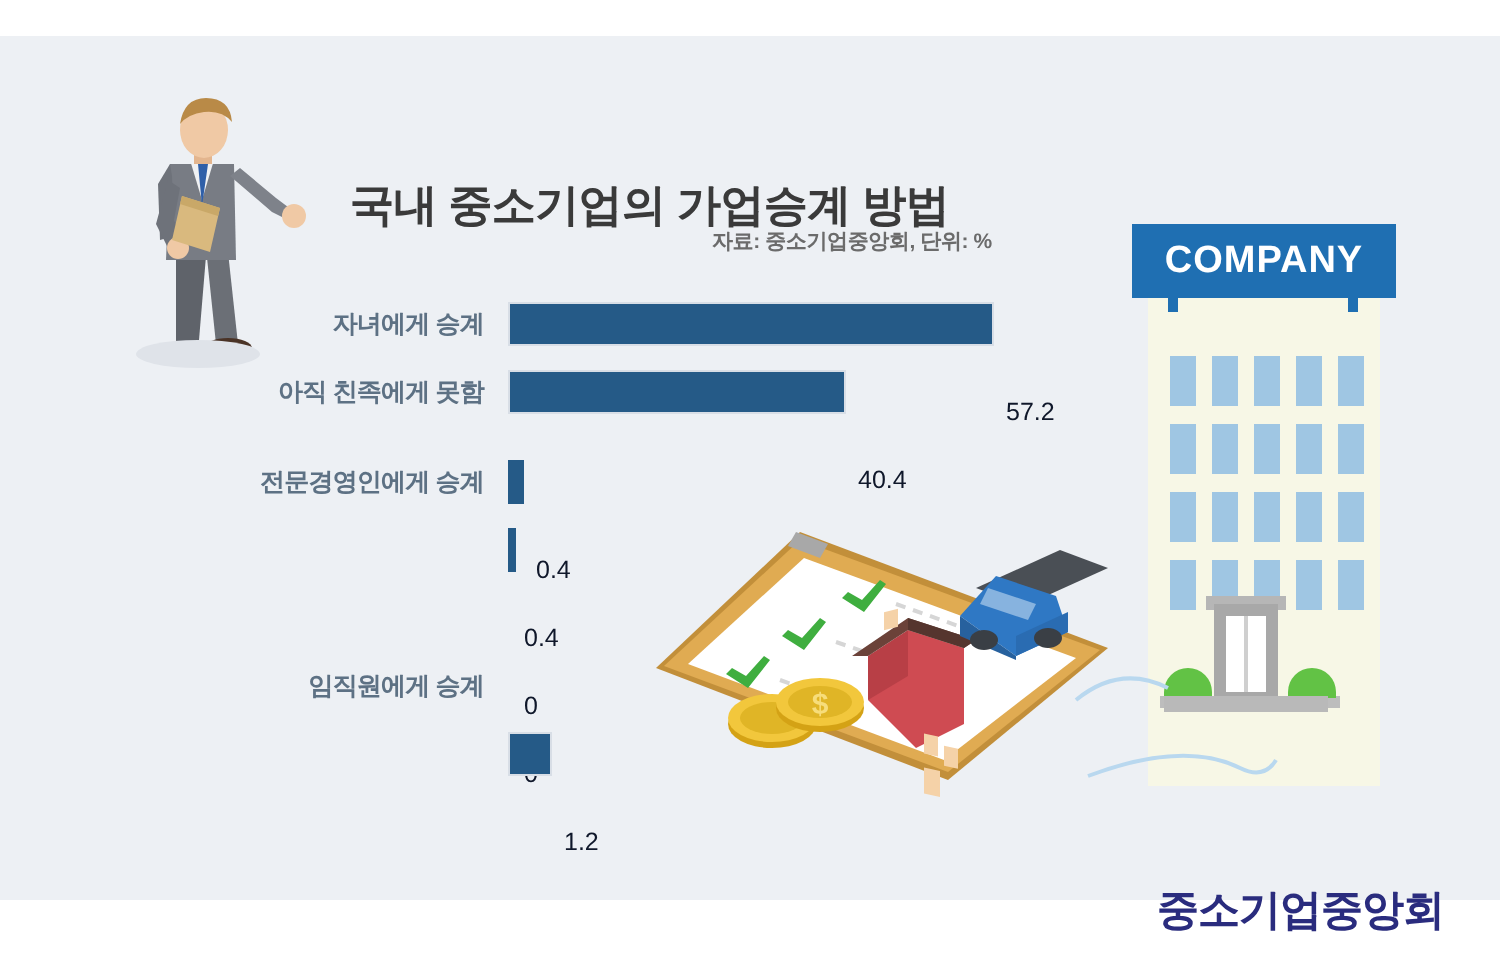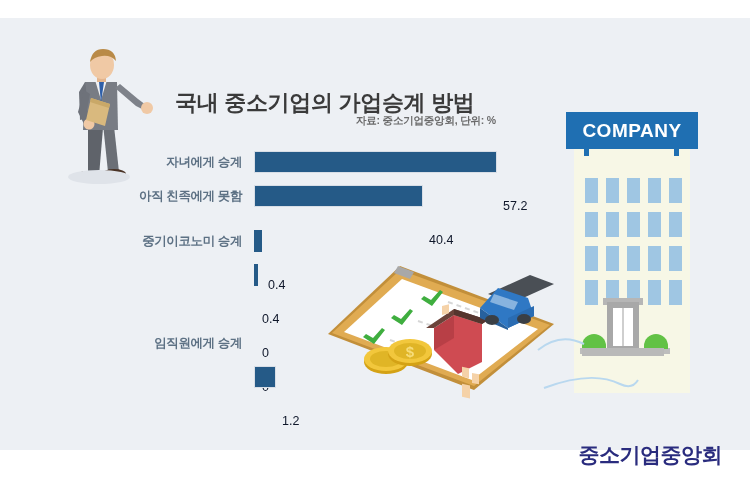--- a/index.html
+++ b/index.html
@@ -210,21 +210,21 @@
       <div class="row-value" style="left:503px">57.2</div>
     </div>
 
     <div class="row" style="top:183px">
       <div class="row-label">아직 친족에게 못함</div>
       <div class="bar" style="width:169px"></div>
       <div class="row-value" style="left:429px">40.4</div>
     </div>
 
     <div class="row" style="top:228px">
-      <div class="row-label">중기이코노미 승계</div>
+      <div class="row-label">전문경영인에게 승계</div>
       <div class="bar" style="width:8px;border:none"></div>
       <div class="row-value" style="left:268px">0.4</div>
     </div>
 
     <div class="row" style="top:262px">
       <div class="bar" style="width:4px;border:none"></div>
       <div class="row-value" style="left:262px">0.4</div>
     </div>
 
     <div class="row" style="top:296px">

